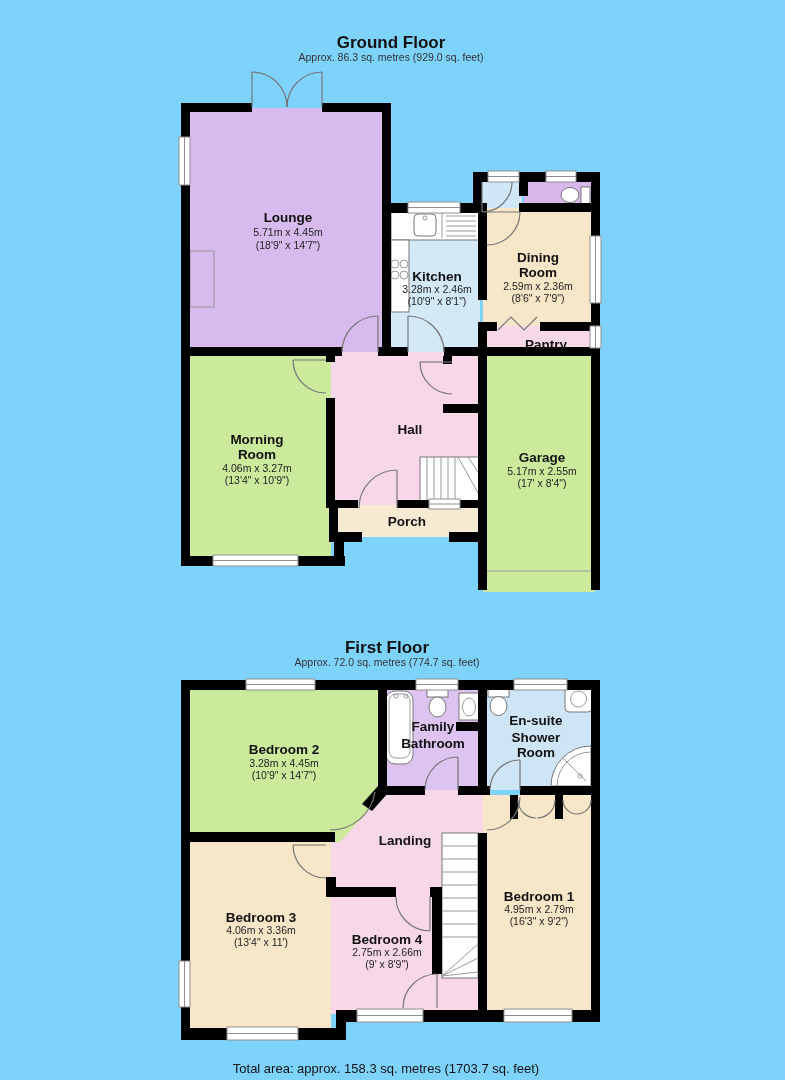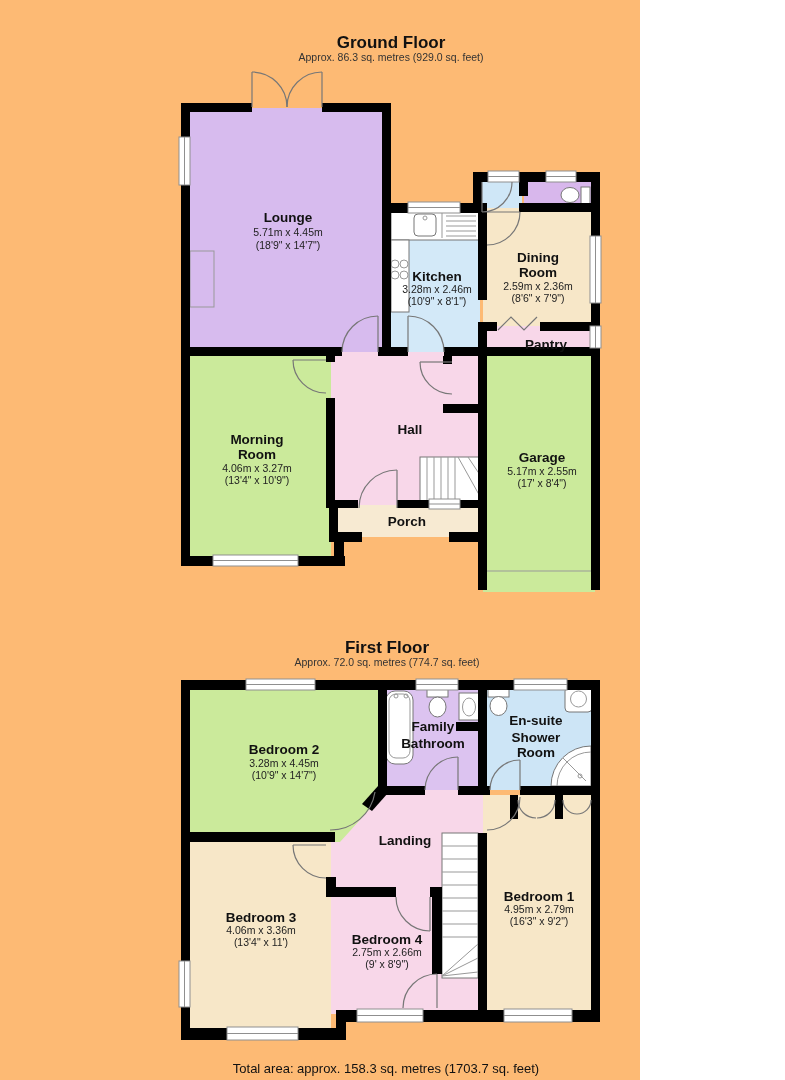--- a/index.html
+++ b/index.html
@@ -1,16 +1,16 @@
 <!DOCTYPE html>
 <html><head>
 <meta charset="utf-8">
 <style>
   html,body{margin:0;padding:0;background:#ffffff;}
-  .page{width:640px;height:1080px;position:relative;background:#fdba74;font-family:"Liberation Sans",sans-serif;}
+  .page{width:785px;height:1080px;position:relative;background:#7dd3fc;font-family:"Liberation Sans",sans-serif;}
   svg{display:block;}
   .wall{fill:#000;}
   .win{fill:#fff;stroke:#8f8f8f;stroke-width:1;}
   .winline{stroke:#8f8f8f;stroke-width:1;}
   .arc{fill:none;stroke:#777;stroke-width:1.2;}
   .fix{fill:#fff;stroke:#777;stroke-width:1;}
   .fixline{fill:none;stroke:#999;stroke-width:1;}
   .outline{fill:none;stroke:#999;stroke-width:1;}
   .t-title{font:bold 17px "Liberation Sans",sans-serif;fill:#111;text-anchor:middle;}
   .t-sub{font:10.5px "Liberation Sans",sans-serif;fill:#333;text-anchor:middle;}

